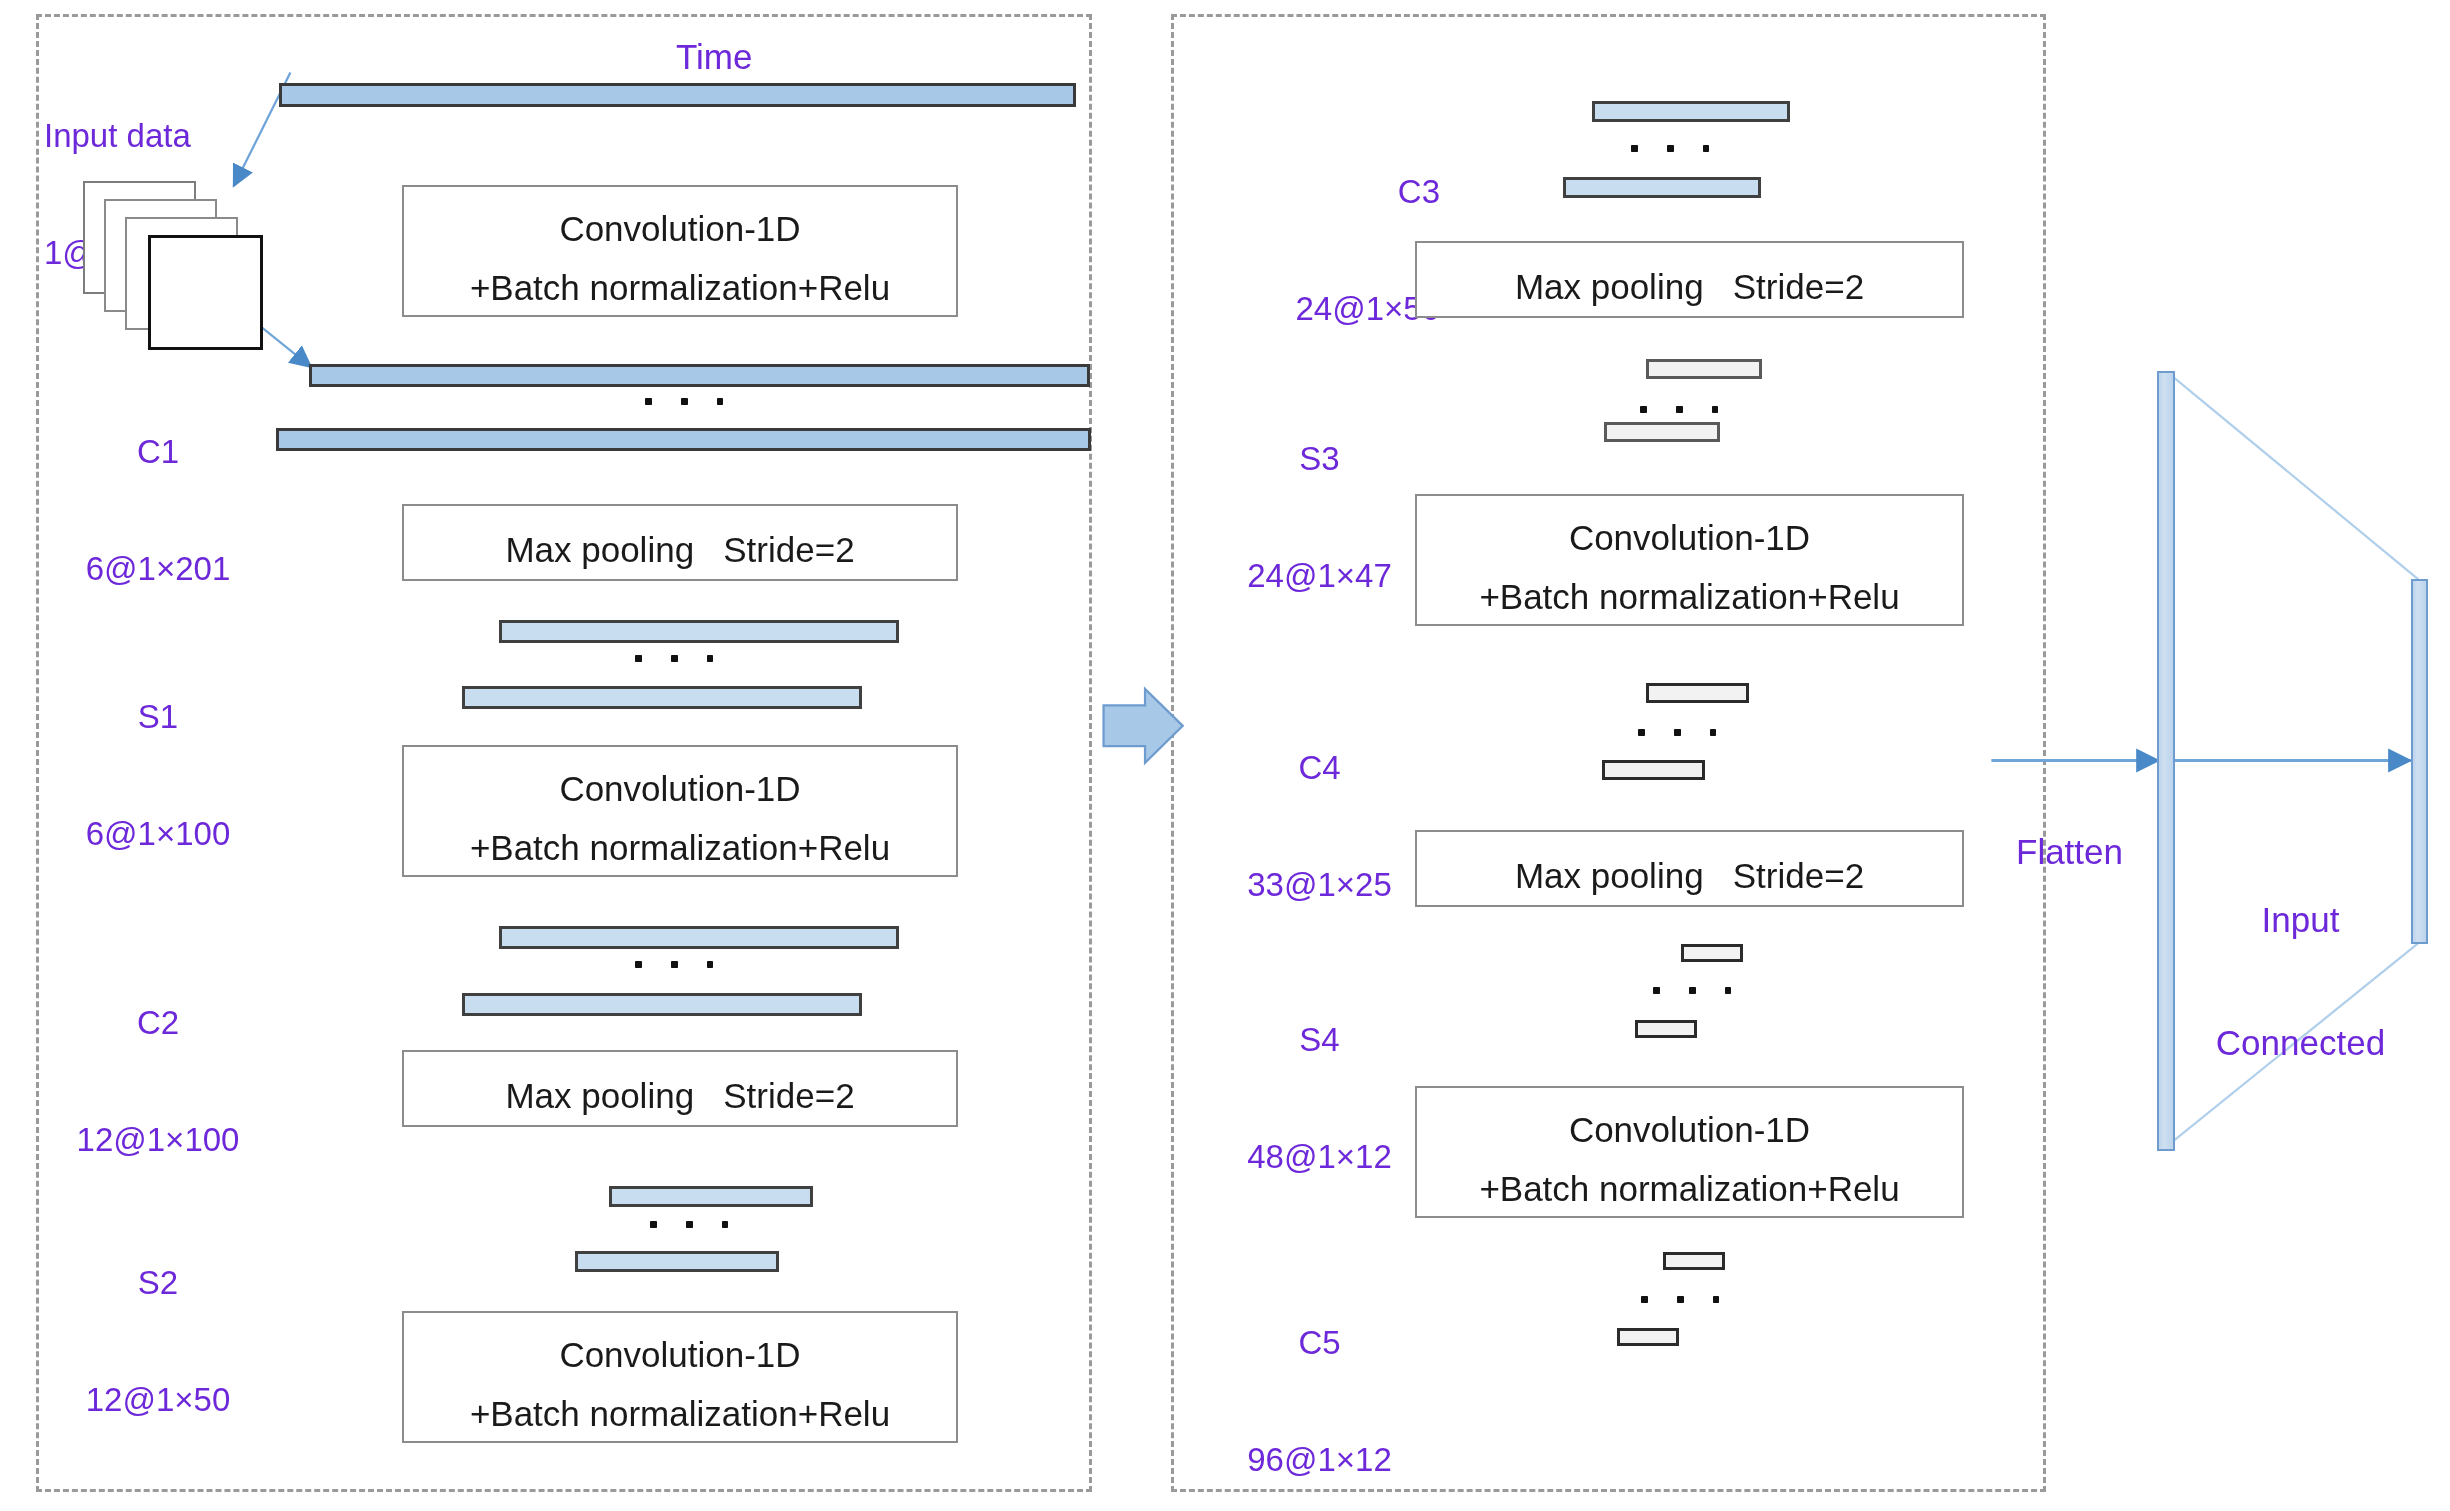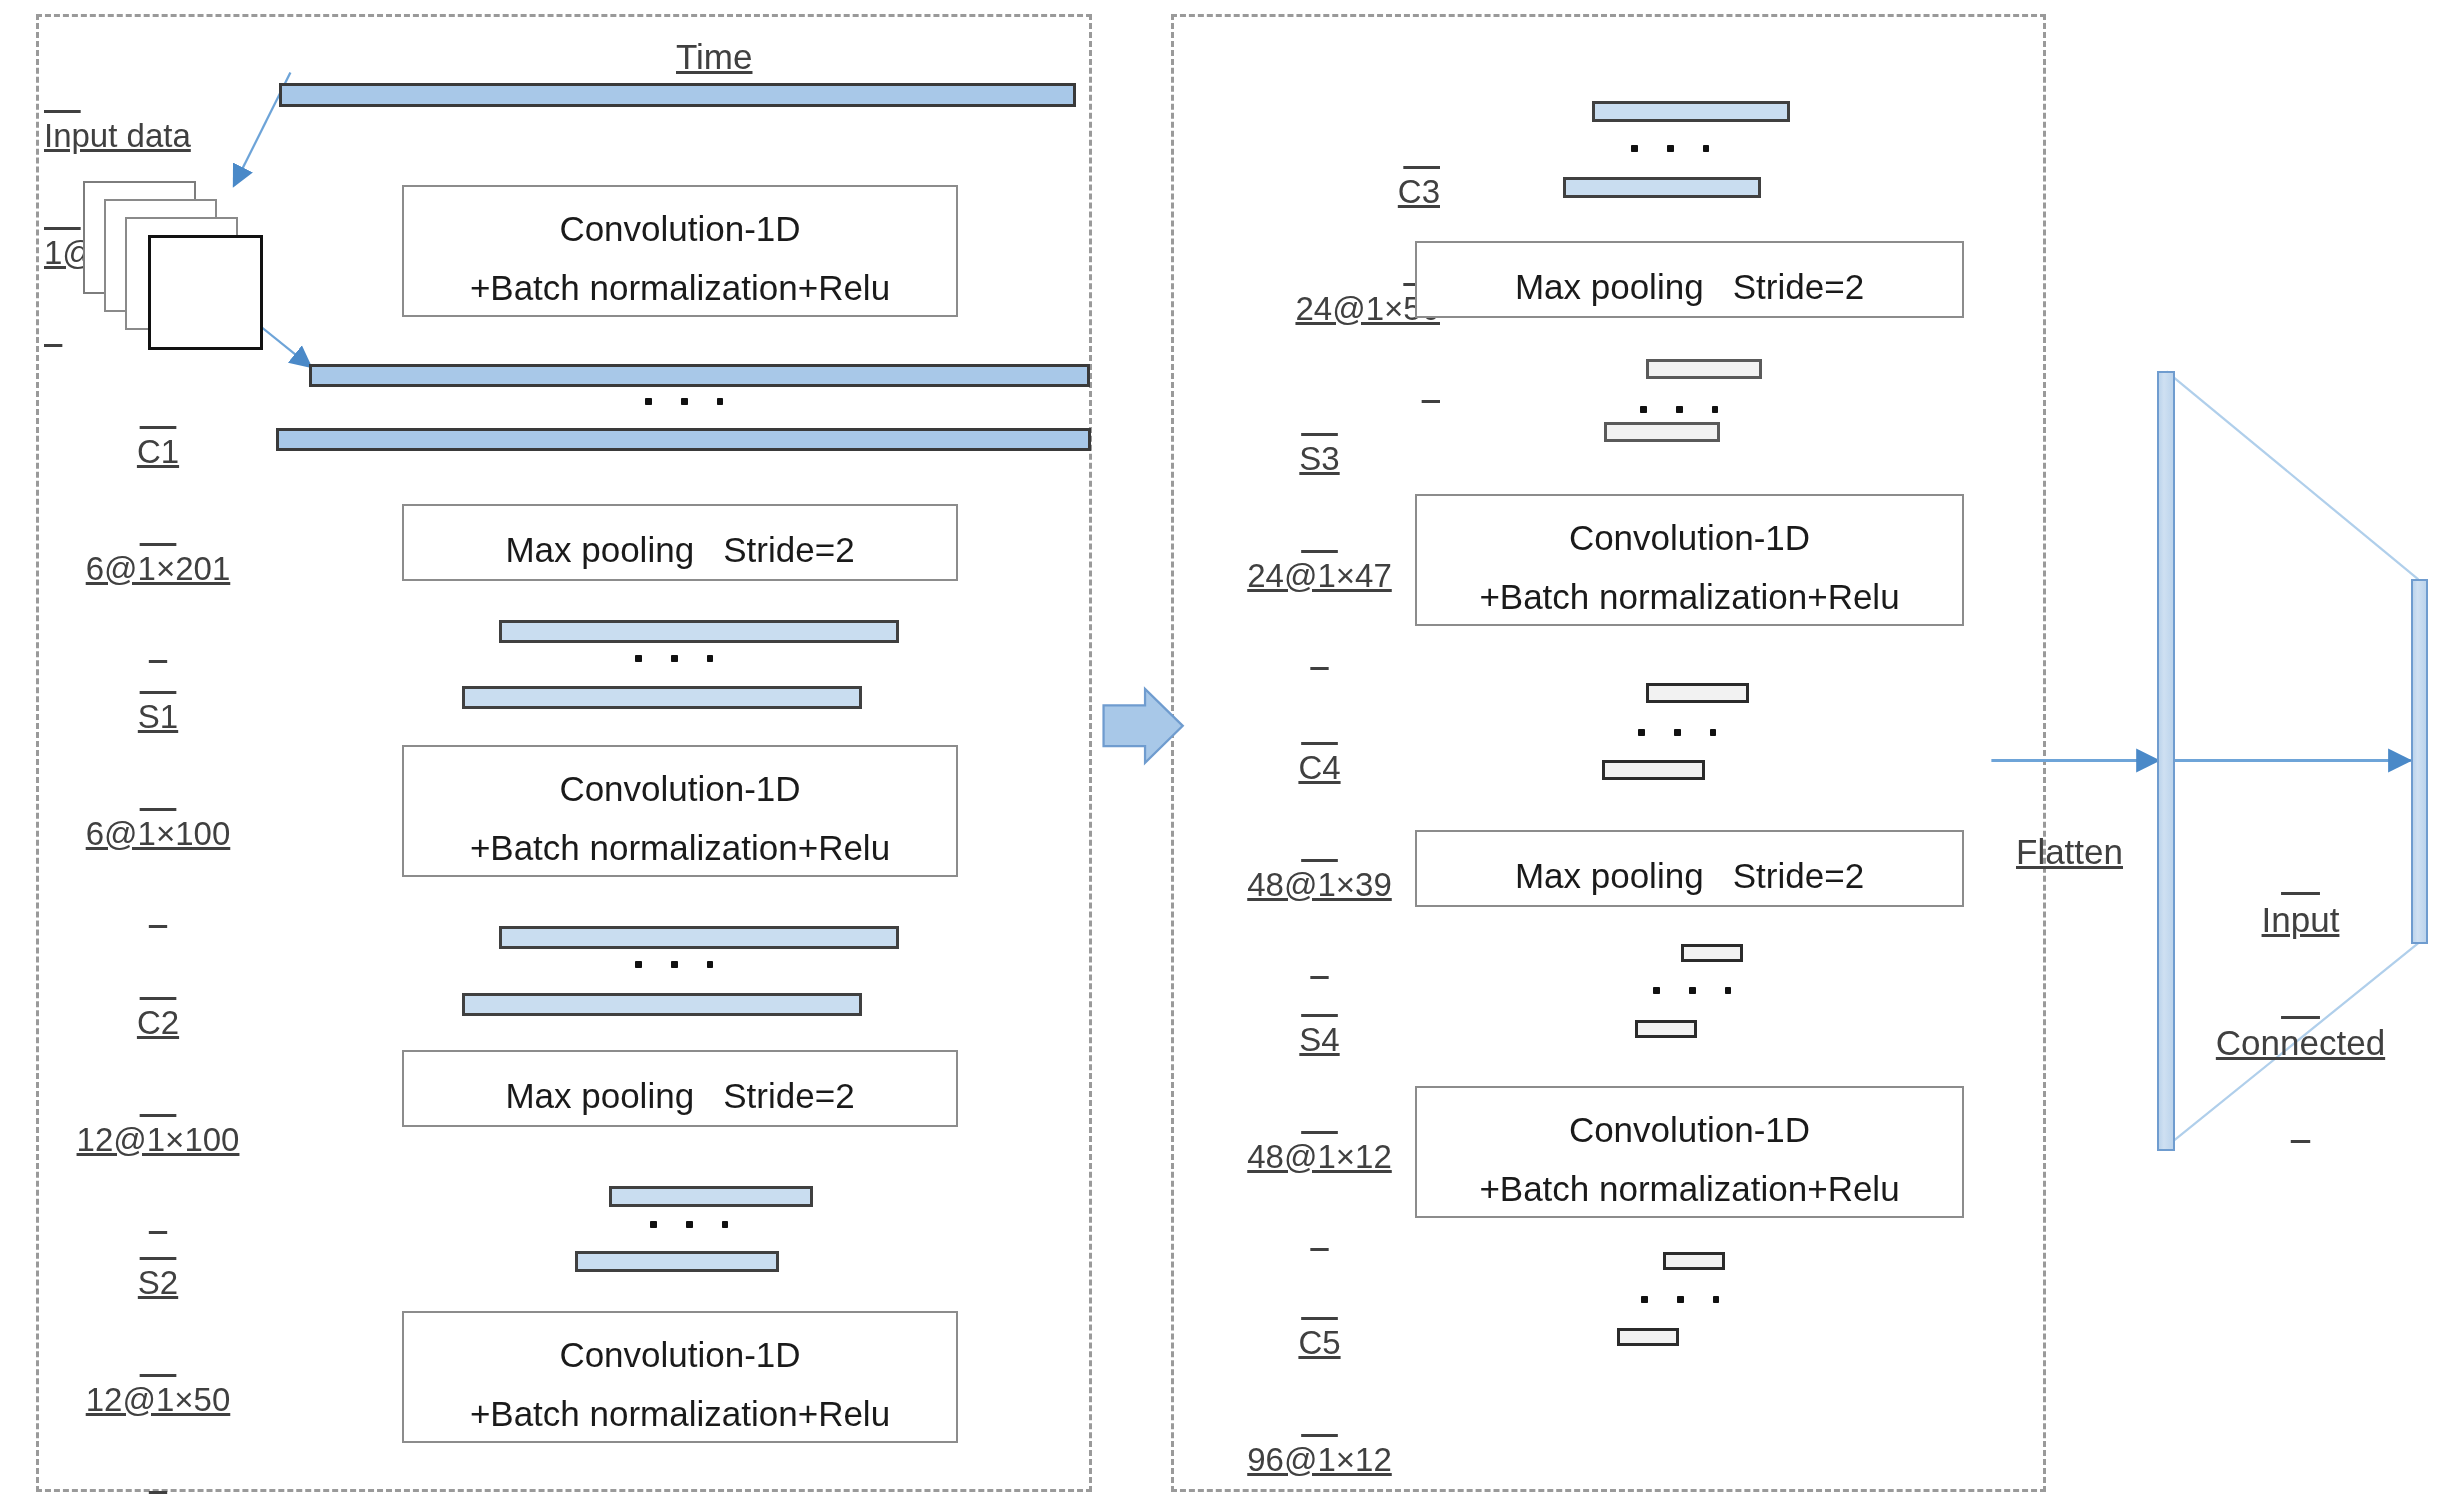--- a/index.html
+++ b/index.html
@@ -5,21 +5,21 @@
   html,body{margin:0;padding:0;background:#ffffff;}
   body{font-family:"Liberation Sans", sans-serif;}
   #stage{position:relative;width:2450px;height:1512px;background:#fff;overflow:hidden;}
 
   
   .panel{position:absolute;border:3px dashed #9a9a9a;box-sizing:border-box;}
   #panel-left{left:36px;top:13.6px;width:1056px;height:1478px;}
   #panel-right{left:1171px;top:13.6px;width:875px;height:1478px;}
 
   
-  .txt{position:absolute;color:#404040;white-space:pre;line-height:1.18;text-decoration:underline;}
+  .txt{position:absolute;color:#6d28d9;white-space:pre;line-height:1.18;}
   .layer-label{font-size:33px;text-align:center;}
   .layer-label .l1{display:block;}
   .layer-label .l2{display:block;}
   .plain{font-size:35px;}
 
   
   .opbox{position:absolute;box-sizing:border-box;background:#ffffff;
          border:2.3px solid #8c8c8c;display:flex;flex-direction:column;
          align-items:center;justify-content:center;}
   .opbox .line{font-size:35px;color:#1a1a1a;white-space:pre;line-height:1.3;margin-top:14px;}
@@ -201,21 +201,21 @@
   </div>
   <div class="bar bar-gray" style="left:1604px;top:422px;width:116px;height:19.6px;"></div>
 
   <div class="opbox" style="left:1415px;top:494px;width:549px;height:132px;">
     <span class="line">Convolution-1D</span>
     <span class="line">+Batch normalization+Relu</span>
   </div>
 
   <div class="txt layer-label" style="left:1199px;top:671px;width:241px;">
     <span class="l1">C4</span>
-    <span class="l2">48@1×39</span>
+    <span class="l2">33@1×25</span>
   </div>
   <div class="bar bar-white" style="left:1646px;top:683px;width:103px;height:19.6px;"></div>
   <div class="dots" style="left:1638px;top:729px;">
     <i></i>
       <i></i>
       <i></i>
   </div>
   <div class="bar bar-white" style="left:1602px;top:760px;width:103px;height:19.6px;"></div>
 
   <div class="opbox" style="left:1415px;top:830px;width:549px;height:77px;">

